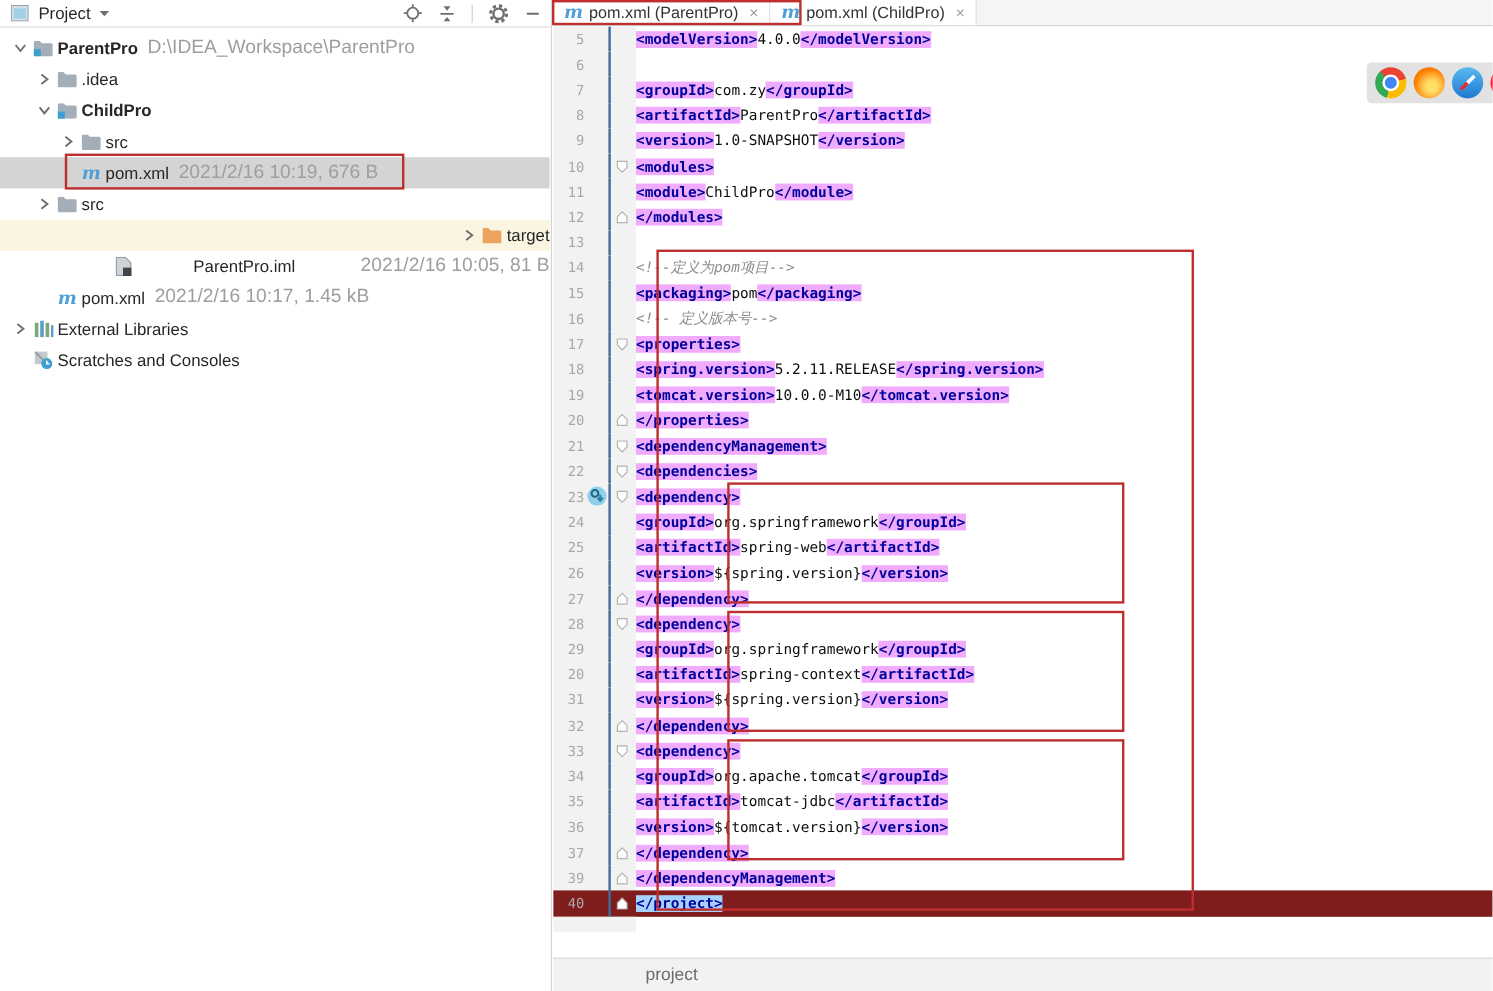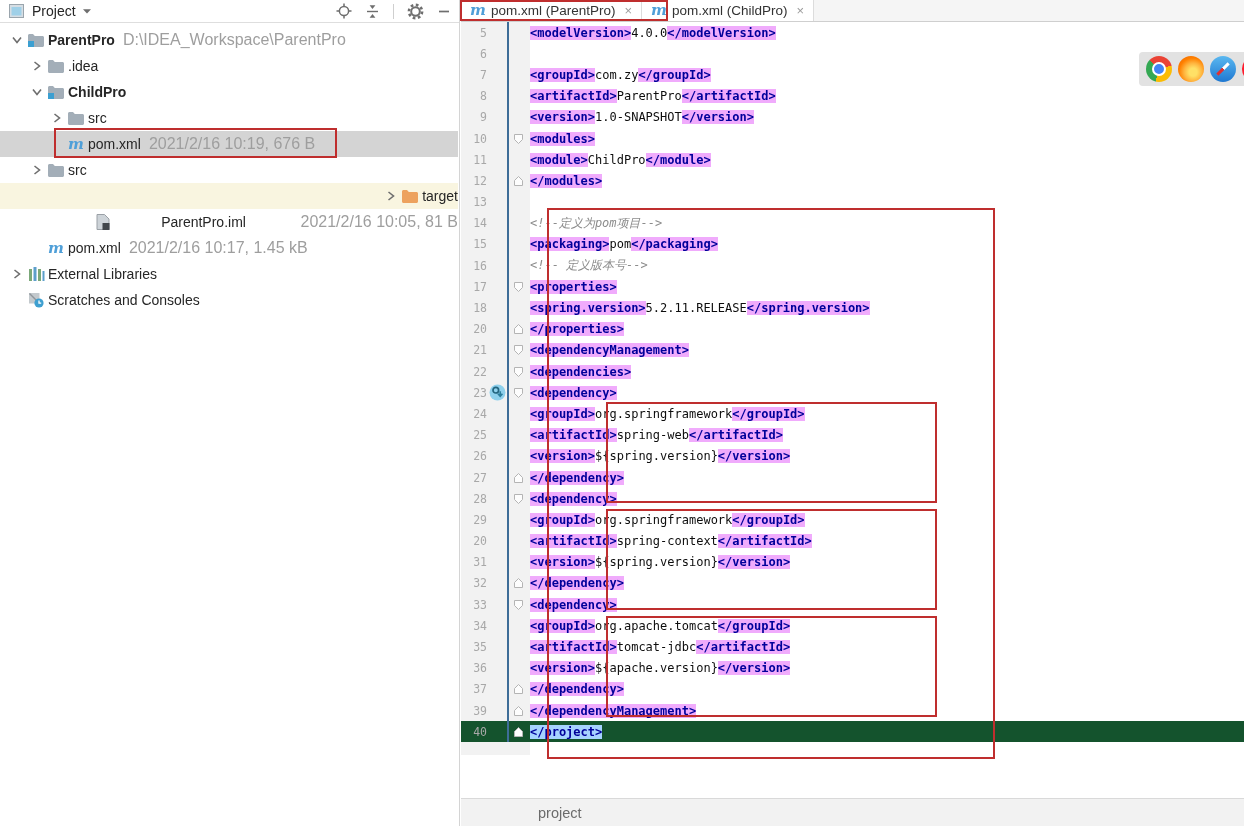--- a/index.html
+++ b/index.html
@@ -36,21 +36,21 @@
   .tab .close{color:#9b9b9b;font-size:13px;margin-left:4px;cursor:pointer;}
   .code{position:absolute;top:22px;left:0;right:0;bottom:28px;background:#fff;overflow:hidden;
         font-family:"DejaVu Sans Mono","Liberation Mono",monospace;font-size:12px;}
   .cl{height:21.2px;display:flex;align-items:center;}
   .gut{width:69px;flex:none;align-self:stretch;background:#f2f2f2;display:flex;align-items:center;padding-left:6px;box-sizing:border-box;}
   .ln{width:20px;text-align:right;font-size:11.5px;color:#a8a8a8;flex:none;}
   .gi{width:20px;display:flex;align-items:center;justify-content:center;flex:none;}
   .chg{width:2px;align-self:stretch;background:#3e6d98;flex:none;}
   .fd{width:18px;display:flex;align-items:center;justify-content:center;flex:none;cursor:pointer;}
   .ct{flex:1;align-self:stretch;display:flex;align-items:center;white-space:pre;}
-  .cl.caret .gut,.cl.caret .ct{background:#14532d;}
+  .cl.caret .gut,.cl.caret .ct{background:#7f1d1d;}
   .cl.fill .chg{background:transparent;}
   .tok-tag{color:#00009a;font-weight:bold;background:#f0abfc;}
   .tok-text{color:#0d0d0d;}
   .tok-comment{color:#8c8c8c;font-style:italic;}
   .tok-selected{background:#a6d2ff;}
 
   .crumbs{position:absolute;left:0;right:0;bottom:0;height:28px;background:#f2f2f2;
           border-top:1px solid #d9d9d9;box-sizing:border-box;display:flex;align-items:center;}
   .crumbs span{margin-left:77px;font-size:14.5px;color:#6b6b6b;cursor:pointer;}
 
@@ -409,20 +409,29 @@
           <div class="gut">
             <div class="ln">18</div>
             <div class="gi"></div>
             <div class="chg"></div>
             <div class="fd"></div>
           </div>
           <div class="ct">        <span class="tok-tag">&lt;spring.version&gt;</span><span class="tok-text">5.2.11.RELEASE</span><span class="tok-tag">&lt;/spring.version&gt;</span></div>
         </div>
         <div class="cl">
           <div class="gut">
+            <div class="ln">19</div>
+            <div class="gi"></div>
+            <div class="chg"></div>
+            <div class="fd"></div>
+          </div>
+          <div class="ct">        <span class="tok-tag">&lt;tomcat.version&gt;</span><span class="tok-text">10.0.0-M10</span><span class="tok-tag">&lt;/tomcat.version&gt;</span></div>
+        </div>
+        <div class="cl">
+          <div class="gut">
             <div class="ln">20</div>
             <div class="gi"></div>
             <div class="chg"></div>
             <div class="fd">
               <svg width="11" height="12">
                 <path d="M1.5 10.5 h8 v-5 l-4 -4 -4 4 z" fill="#fdfdfd" stroke="#b4b4b4"></path>
               </svg>
             </div>
           </div>
           <div class="ct">    <span class="tok-tag">&lt;/properties&gt;</span></div>
@@ -596,21 +605,21 @@
           </div>
           <div class="ct">                <span class="tok-tag">&lt;artifactId&gt;</span><span class="tok-text">tomcat-jdbc</span><span class="tok-tag">&lt;/artifactId&gt;</span></div>
         </div>
         <div class="cl">
           <div class="gut">
             <div class="ln">36</div>
             <div class="gi"></div>
             <div class="chg"></div>
             <div class="fd"></div>
           </div>
-          <div class="ct">                <span class="tok-tag">&lt;version&gt;</span><span class="tok-text">${apache.version}</span><span class="tok-tag">&lt;/version&gt;</span></div>
+          <div class="ct">                <span class="tok-tag">&lt;version&gt;</span><span class="tok-text">${tomcat.version}</span><span class="tok-tag">&lt;/version&gt;</span></div>
         </div>
         <div class="cl">
           <div class="gut">
             <div class="ln">37</div>
             <div class="gi"></div>
             <div class="chg"></div>
             <div class="fd">
               <svg width="11" height="12">
                 <path d="M1.5 10.5 h8 v-5 l-4 -4 -4 4 z" fill="#fdfdfd" stroke="#b4b4b4"></path>
               </svg>

